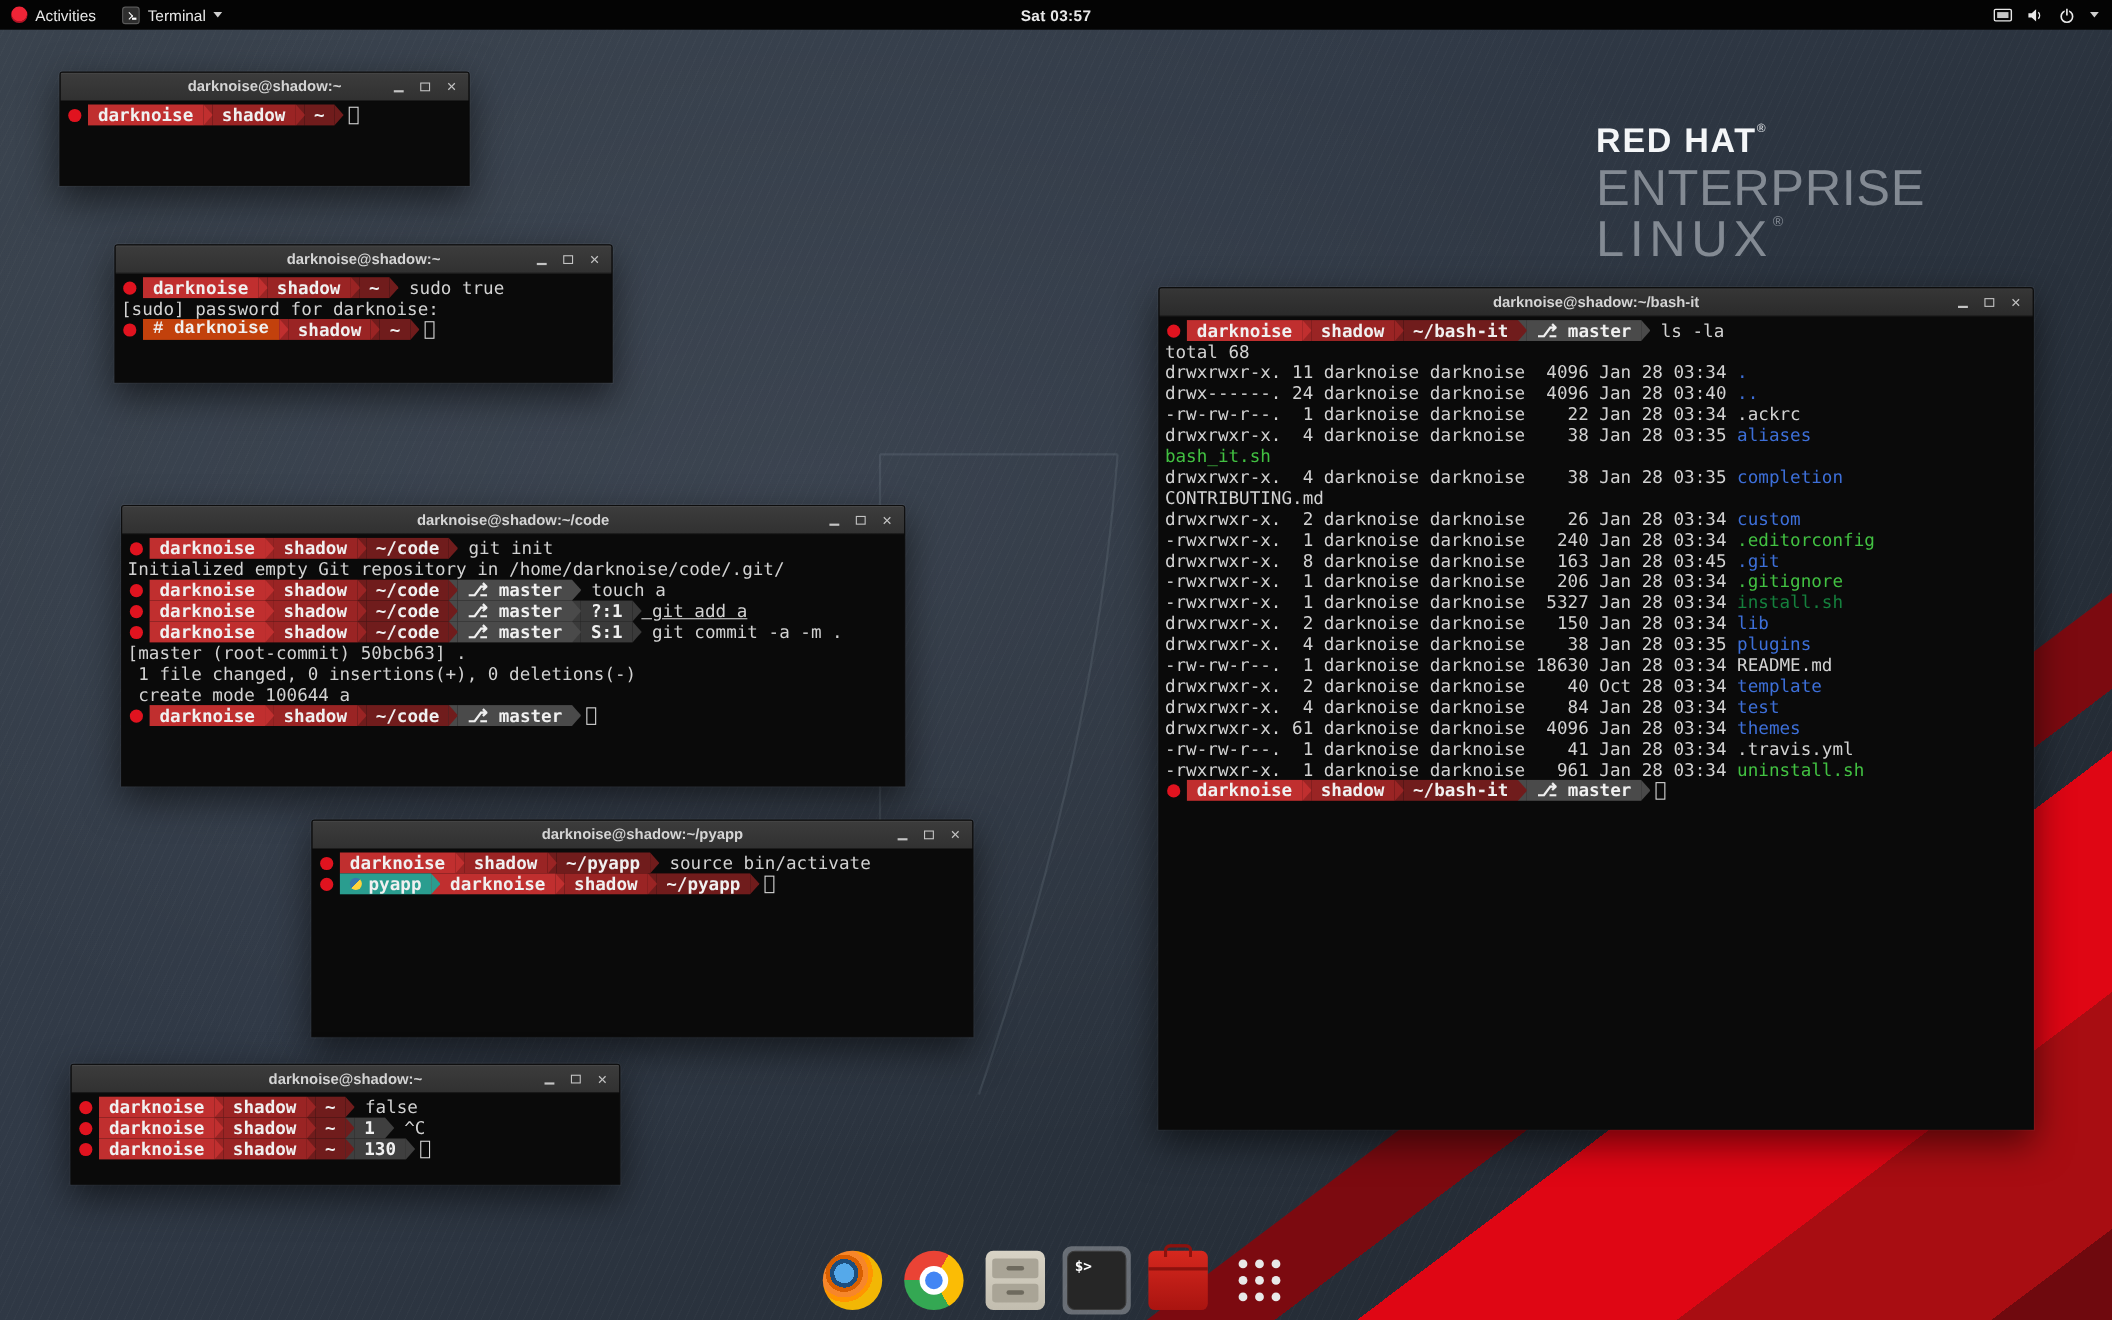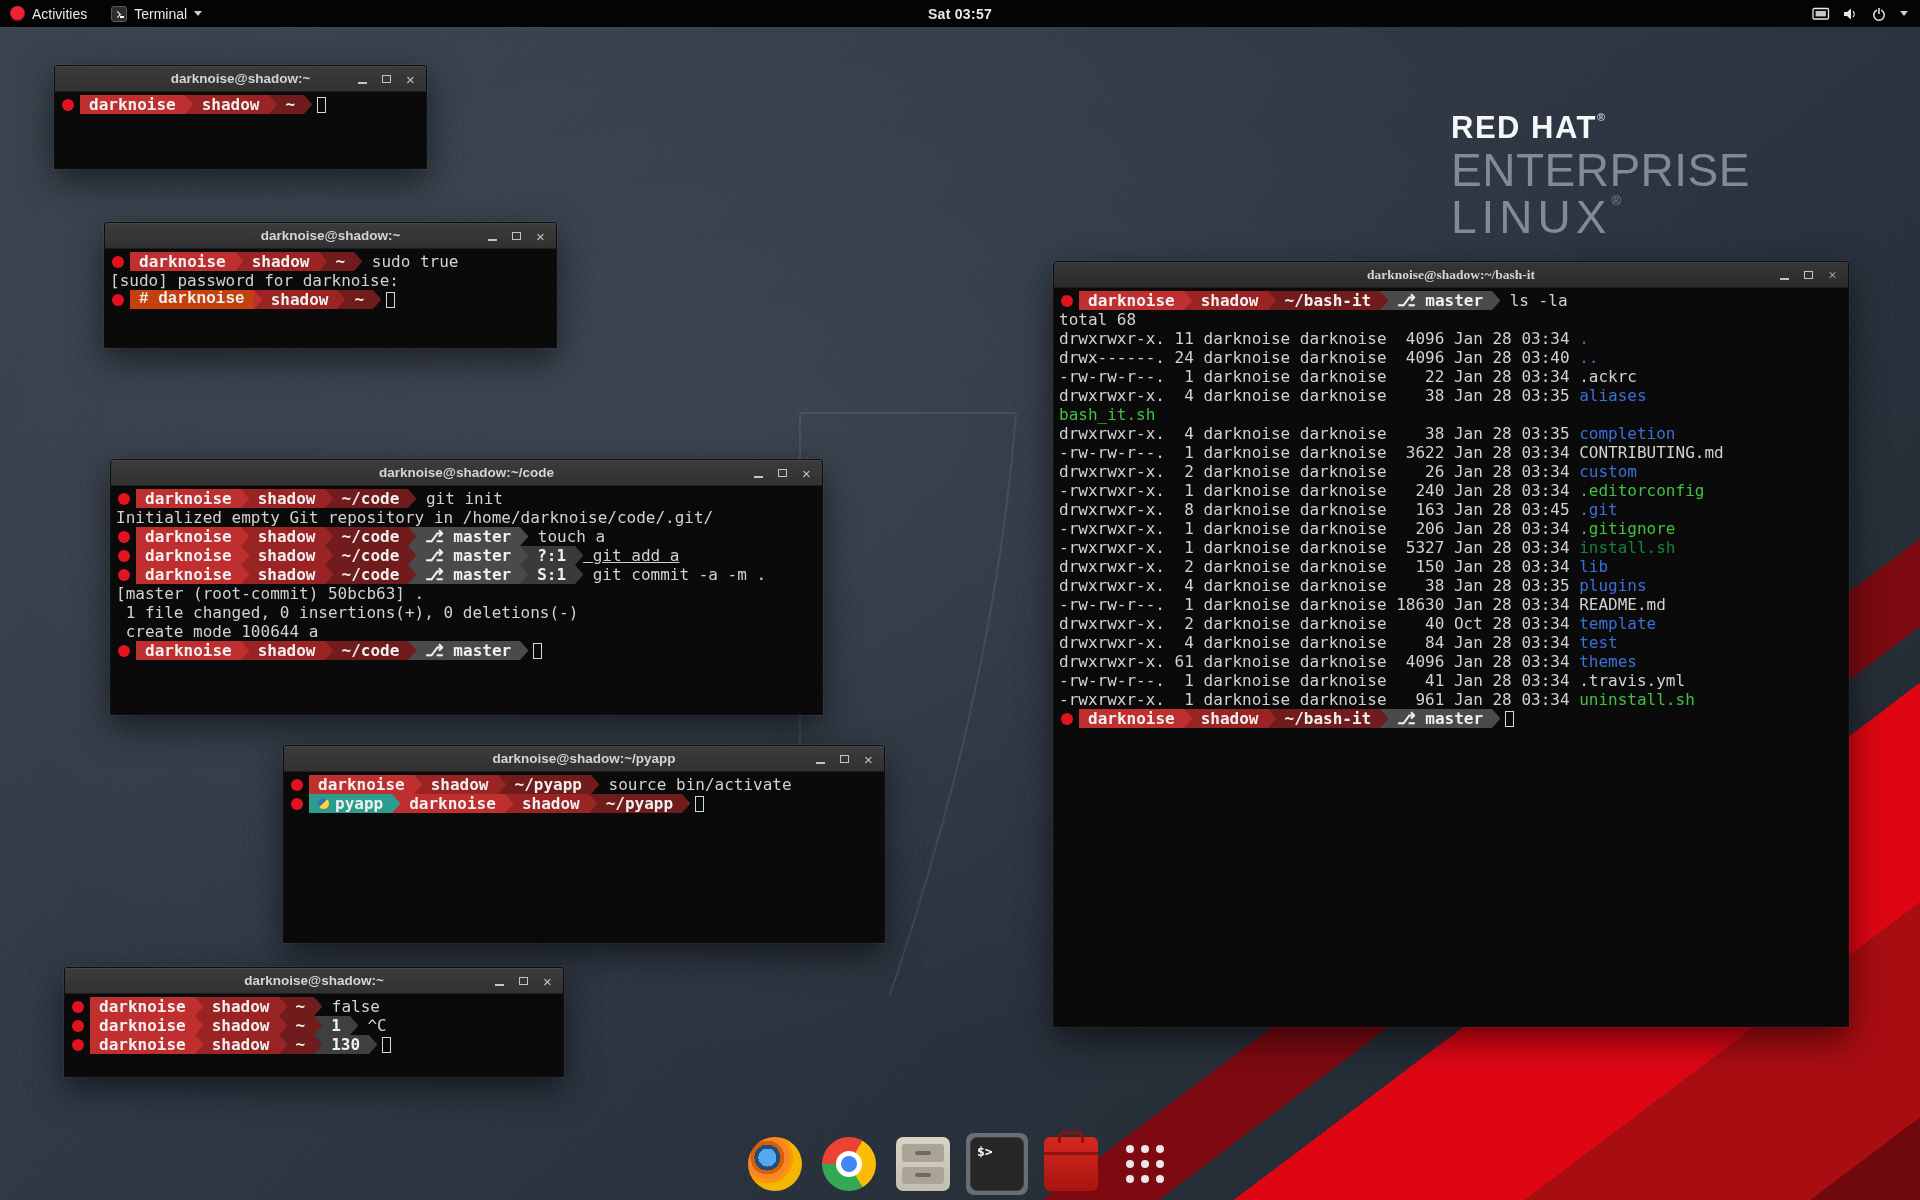--- a/index.html
+++ b/index.html
@@ -58,21 +58,21 @@
   .wb.cls { font-size:15px; line-height:1; }
   .tbody { position:absolute; left:0; right:0; top:26px; bottom:0; background:#0a0a0a; padding:3px 5px;
     font-family:"DejaVu Sans Mono",monospace; font-size:16px; line-height:19px; color:#d2d2d2; overflow:hidden; }
 
   .w1 { left:54px;  top:65px;  width:373px; height:104px; }
   .w2 { left:104px; top:222px; width:453px; height:126px; }
   .w3 { left:110px; top:459px; width:713px; height:256px; }
   .w4 { left:283px; top:745px; width:602px; height:198px; }
   .w5 { left:64px;  top:967px; width:500px; height:110px; }
   .w6 { left:1053px; top:261px; width:796px; height:766px; }
-  .w6 .tbar { background:linear-gradient(#363636,#2b2b2b);font-family:Liberation Serif, serif; }
+  .w6 .tbar { background:linear-gradient(#363636,#2b2b2b); }
 
   .term-line { display:flex; align-items:stretch; height:19px; }
   .ttext { white-space:pre; align-self:center; }
   .seg { display:inline-flex; align-items:center; padding:0 9px; height:19px; font-weight:700; color:#f0f0f0; white-space:pre; }
   .parrow { width:0; height:19px; border-top:9.5px solid transparent; border-bottom:9.5px solid transparent; border-left:8px solid #000; }
   .dot { width:12px; height:12px; border-radius:50%; background:#e0131f; align-self:center; margin:0 6px 0 2px; flex:none; }
   .pydot { width:11px; height:11px; border-radius:50%; background:linear-gradient(135deg,#3776ab 50%,#ffd43b 50%); margin-right:6px; flex:none; }
   .cursor { width:9px; height:16px; border:1px solid #d8d8d8; align-self:center; margin-left:5px; flex:none; }
 
   
@@ -407,21 +407,20 @@
           <span class="ttext" style="color: rgb(61, 111, 216);">aliases</span>
         </div>
         <div class="term-line">
           <span class="ttext" style="color: rgb(66, 193, 66);">bash_it.sh</span>
         </div>
         <div class="term-line">
           <span class="ttext" style="color: rgb(210, 210, 210);">drwxrwxr-x.  4 darknoise darknoise    38 Jan 28 03:35 </span>
           <span class="ttext" style="color: rgb(61, 111, 216);">completion</span>
         </div>
         <div class="term-line">
-          <span class="ttext" style="color: rgb(210, 210, 210);">-rw-rw-r--.  1 darknoise darknoise  3622 Jan 28 03:34 </span>
           <span class="ttext" style="color: rgb(210, 210, 210);">CONTRIBUTING.md</span>
         </div>
         <div class="term-line">
           <span class="ttext" style="color: rgb(210, 210, 210);">drwxrwxr-x.  2 darknoise darknoise    26 Jan 28 03:34 </span>
           <span class="ttext" style="color: rgb(61, 111, 216);">custom</span>
         </div>
         <div class="term-line">
           <span class="ttext" style="color: rgb(210, 210, 210);">-rwxrwxr-x.  1 darknoise darknoise   240 Jan 28 03:34 </span>
           <span class="ttext" style="color: rgb(66, 193, 66);">.editorconfig</span>
         </div>

